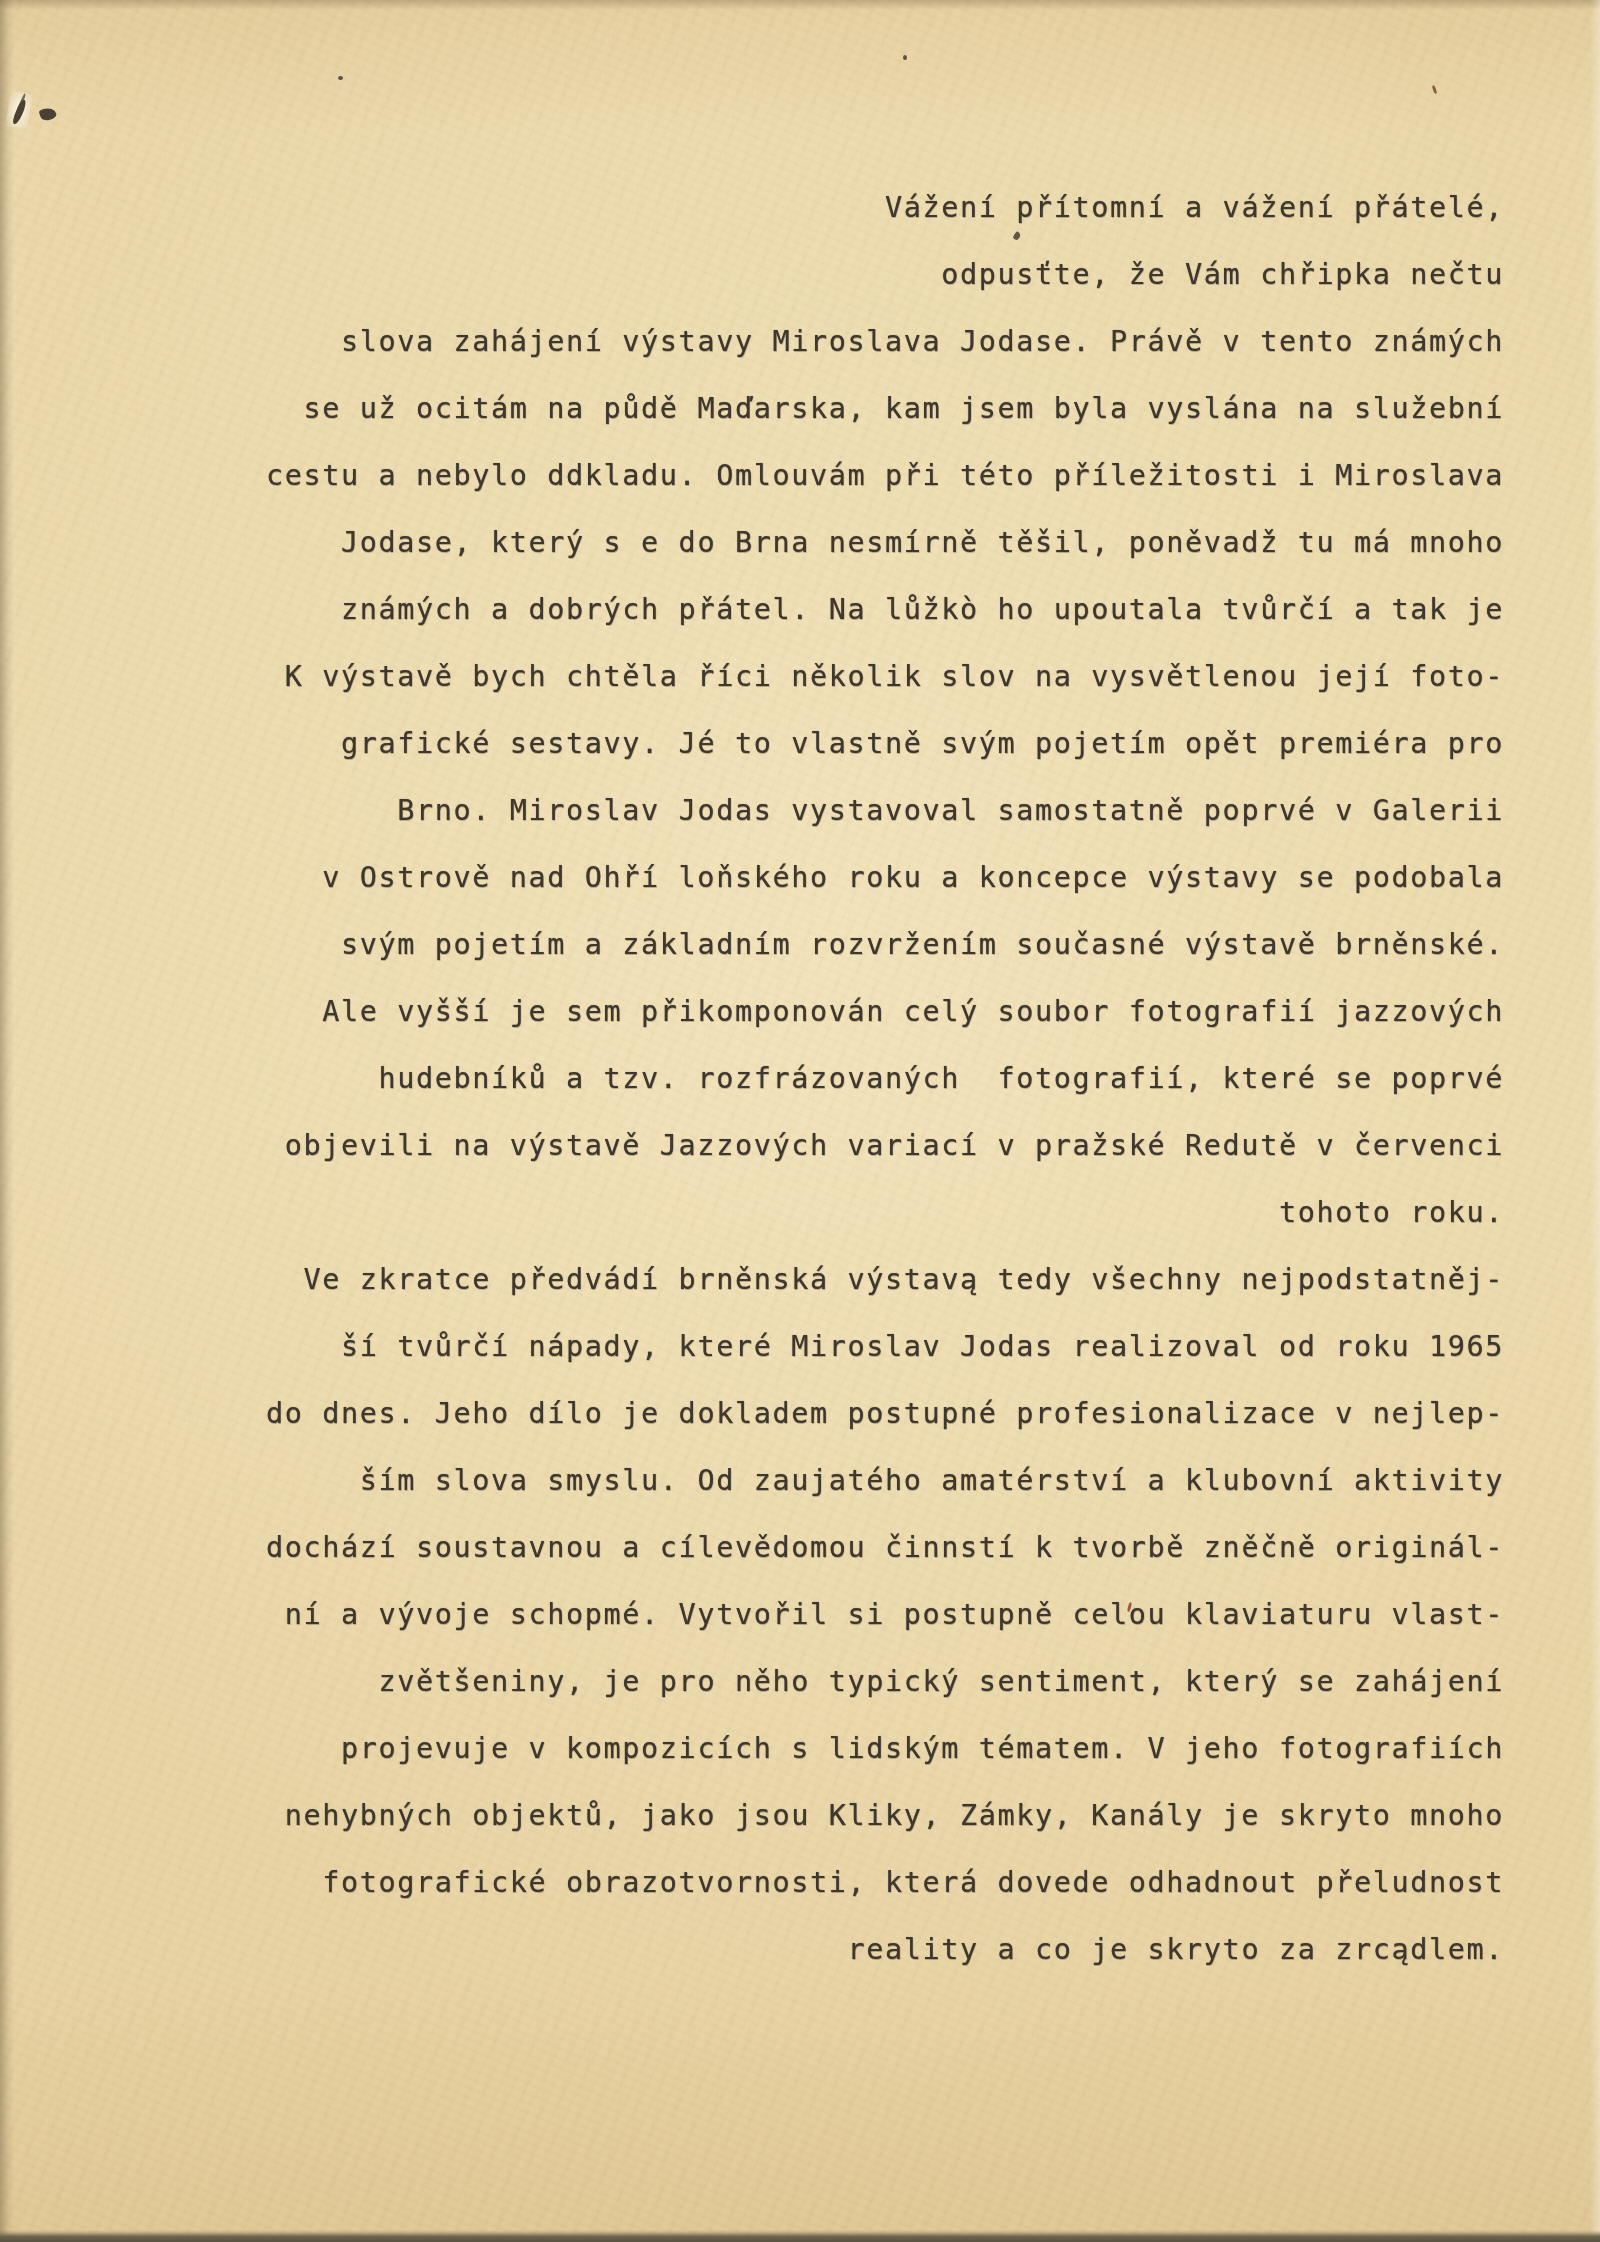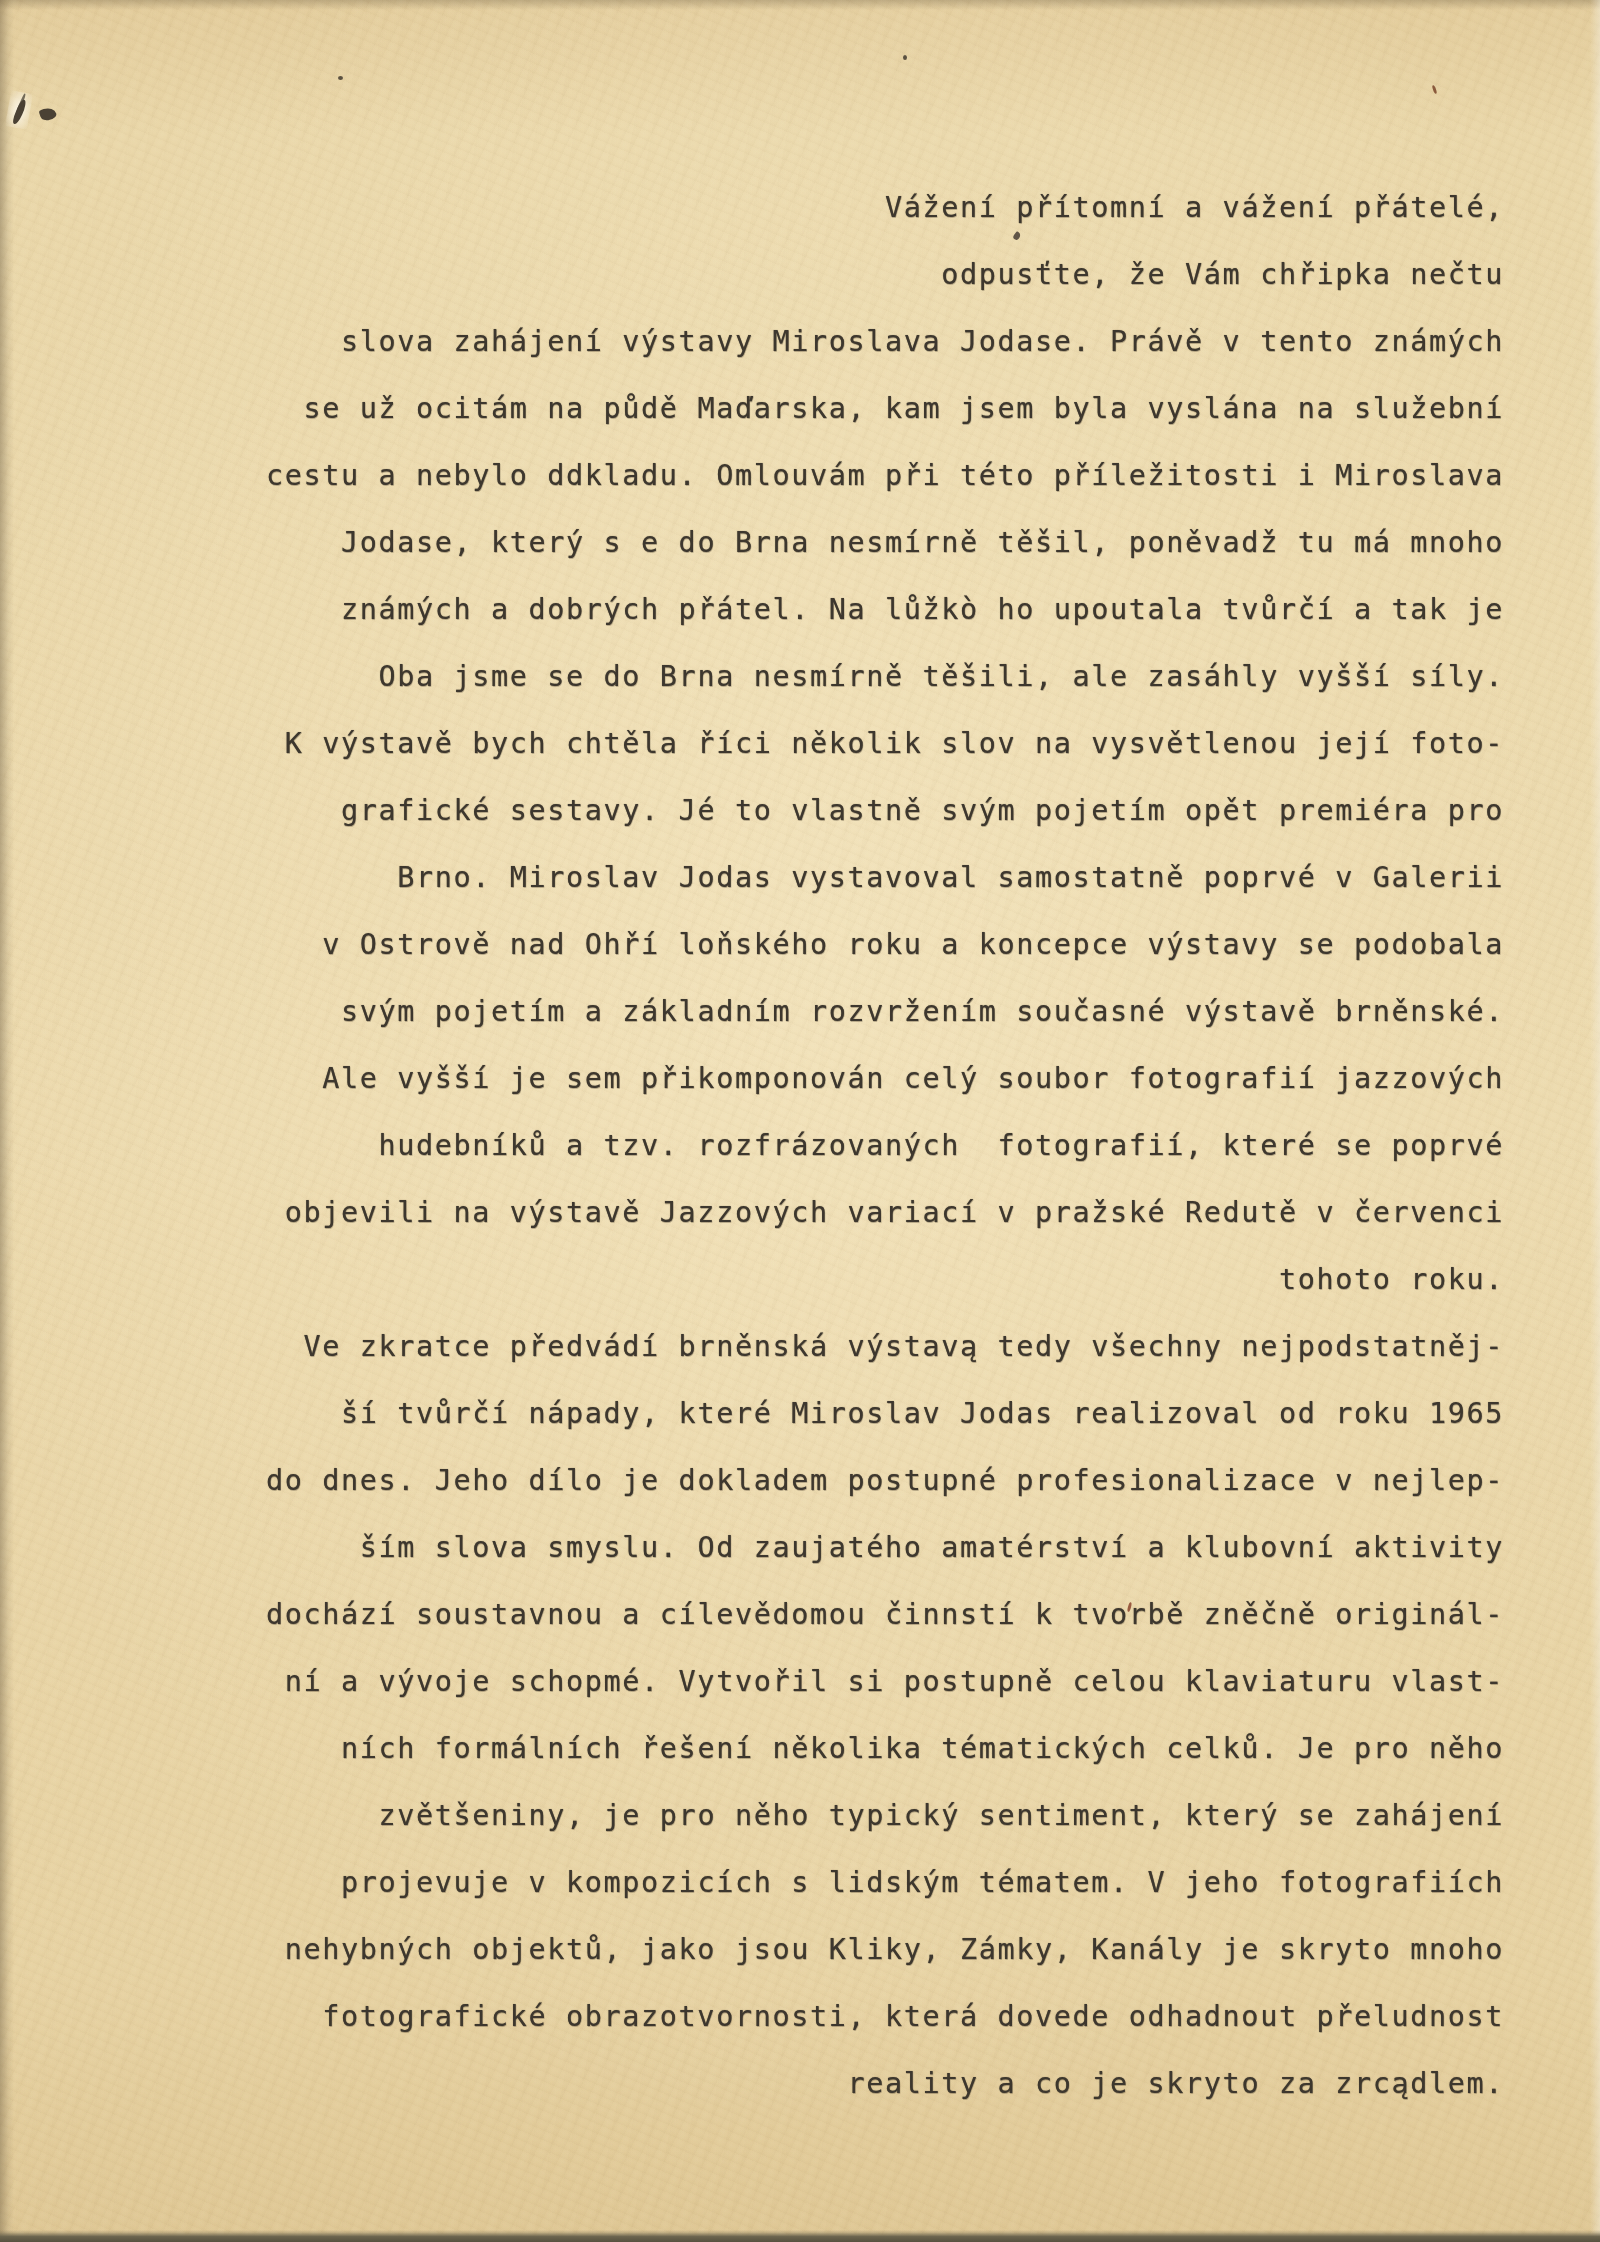--- a/index.html
+++ b/index.html
@@ -128,36 +128,34 @@
   <div class="speck speck-5"></div>
 
   <div class="text-block">
       <div class="line">Vážení přítomní a vážení přátelé,</div>
       <div class="line">                                  odpusťte, že Vám chřipka nečtu</div>
       <div class="line">slova zahájení výstavy Miroslava Jodase. Právě v tento známých</div>
       <div class="line">se už ocitám na půdě Maďarska, kam jsem byla vyslána na služební</div>
       <div class="line">cestu a nebylo ddkladu. Omlouvám při této příležitosti i Miroslava</div>
       <div class="line">Jodase, který s e do Brna nesmírně těšil, poněvadž tu má mnoho</div>
       <div class="line">známých a dobrých přátel. Na lůžkò ho upoutala tvůrčí a tak je</div>
-      <div class="line">Oba jsme se do Brna nesmírně těšili, ale zasáhly vyšší síly.</div>
       <div class="line">K výstavě bych chtěla říci několik slov na vysvětlenou její foto-</div>
       <div class="line">grafické sestavy. Jé to vlastně svým pojetím opět premiéra pro</div>
       <div class="line">Brno. Miroslav Jodas vystavoval samostatně poprvé v Galerii</div>
       <div class="line">v Ostrově nad Ohří loňského roku a koncepce výstavy se podobala</div>
       <div class="line">svým pojetím a základním rozvržením současné výstavě brněnské.</div>
       <div class="line">Ale vyšší je sem přikomponován celý soubor fotografií jazzových</div>
       <div class="line">hudebníků a tzv. rozfrázovaných  fotografií, které se poprvé</div>
       <div class="line">objevili na výstavě Jazzových variací v pražské Redutě v červenci</div>
       <div class="line">tohoto roku.</div>
       <div class="line">Ve zkratce předvádí brněnská výstavą tedy všechny nejpodstatněj-</div>
       <div class="line">ší tvůrčí nápady, které Miroslav Jodas realizoval od roku 1965</div>
       <div class="line">do dnes. Jeho dílo je dokladem postupné profesionalizace v nejlep-</div>
       <div class="line">ším slova smyslu. Od zaujatého amatérství a klubovní aktivity</div>
       <div class="line">dochází soustavnou a cílevědomou činnstí k tvorbě zněčně originál-</div>
       <div class="line">ní a vývoje schopmé. Vytvořil si postupně celou klaviaturu vlast-</div>
-      <div class="line">ních formálních řešení několika tématických celků. Je pro něho</div>
       <div class="line">zvětšeniny, je pro něho typický sentiment, který se zahájení</div>
       <div class="line">projevuje v kompozicích s lidským tématem. V jeho fotografiích</div>
       <div class="line">nehybných objektů, jako jsou Kliky, Zámky, Kanály je skryto mnoho</div>
       <div class="line">fotografické obrazotvornosti, která dovede odhadnout přeludnost</div>
       <div class="line">reality a co je skryto za zrcądlem.</div>
     </div>
 </div>
 
 </body></html>

